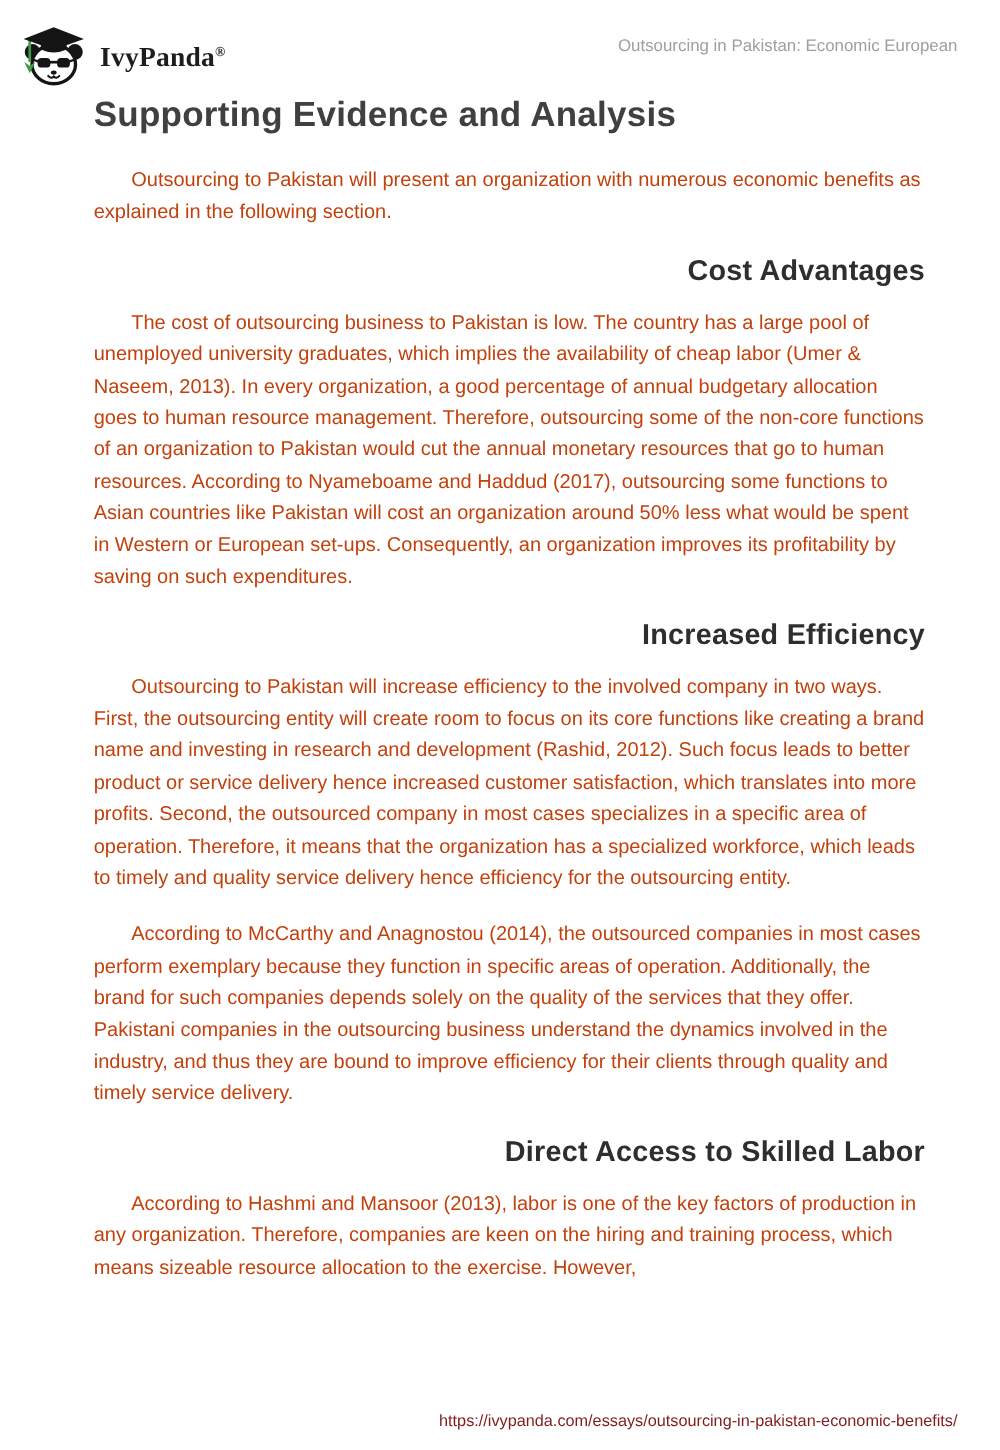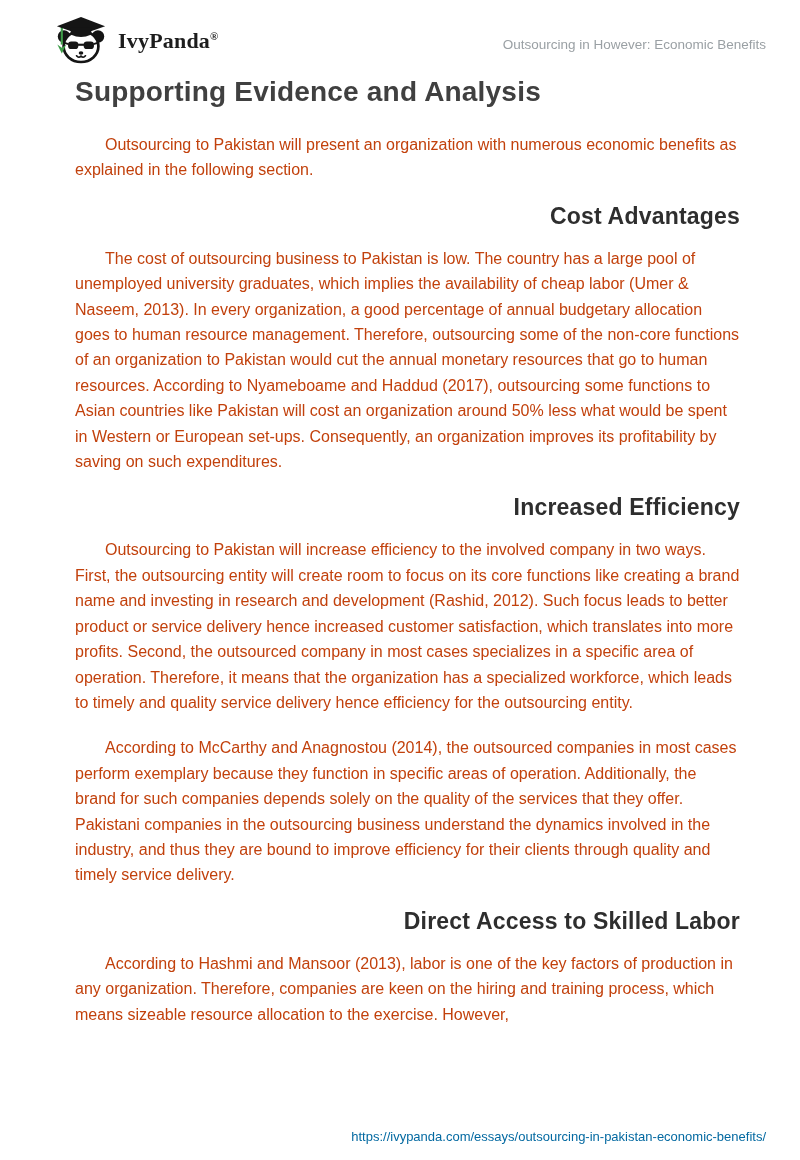--- a/index.html
+++ b/index.html
@@ -7,24 +7,23 @@
   body {
     width: 800px;
     height: 1160px;
     position: relative;
     font-family: "Liberation Sans", sans-serif;
     overflow: hidden;
   }
   .page-header {
     display: flex;
     justify-content: space-between;
-    align-items: center;
+    align-items: flex-start;
     padding: 21px 34px 0 16px;
     height: 60px;
-    margin-left: 38px;
   }
   .brand-link {
     display: flex;
     align-items: center;
     gap: 10px;
     text-decoration: none;
     cursor: pointer;
   }
   .brand-logo { width: 54px; height: 50px; display: block; }
   .brand-text {
@@ -68,21 +67,21 @@
     line-height: 25.4px;
     color: #c2410c;
     text-indent: 30px;
     margin: 0 0 20px 0;
   }
   .page-footer {
     position: absolute;
     right: 34px;
     bottom: 16px;
     font-size: 13px;
-    color: #0369a1;
+    color: #7f1d1d;
   }
 </style>
 </head>
 <body>
 
 <header class="page-header">
   <a class="brand-link">
     <svg class="brand-logo" viewBox="0 0 60 56" xmlns="http://www.w3.org/2000/svg">
 
       <circle cx="11" cy="23" r="7" fill="#151515"></circle>
@@ -100,21 +99,21 @@
       <rect x="33" y="28.5" width="11.5" height="8.5" rx="3.5" fill="#151515"></rect>
       <rect x="26" y="31" width="8" height="2.4" fill="#151515"></rect>
       <line x1="16" y1="31.5" x2="11.5" y2="30" stroke="#151515" stroke-width="2"></line>
       <line x1="44" y1="31.5" x2="48.5" y2="30" stroke="#151515" stroke-width="2"></line>
 
       <ellipse cx="30" cy="41.5" rx="2.6" ry="1.9" fill="#151515"></ellipse>
       <path d="M25 44.5 Q27.5 47.5 30 45 Q32.5 47.5 35 44.5" fill="none" stroke="#151515" stroke-width="1.8" stroke-linecap="round"></path>
     </svg>
     <span class="brand-text"><span>IvyPanda</span><sup>®</sup></span>
   </a>
-  <div class="doc-title">Outsourcing in However: Economic Benefits</div>
+  <div class="doc-title">Outsourcing in Pakistan: Economic European</div>
 </header>
 
 <main class="article">
     <h1 class="h1">Supporting Evidence and Analysis</h1>
     <p class="p">Outsourcing to Pakistan will present an organization with numerous economic benefits as explained in the following section.</p>
     <h2 class="h2">Cost Advantages</h2>
     <p class="p">The cost of outsourcing business to Pakistan is low. The country has a large pool of unemployed university graduates, which implies the availability of cheap labor (Umer &amp; Naseem, 2013). In every organization, a good percentage of annual budgetary allocation goes to human resource management. Therefore, outsourcing some of the non-core functions of an organization to Pakistan would cut the annual monetary resources that go to human resources. According to Nyameboame and Haddud (2017), outsourcing some functions to Asian countries like Pakistan will cost an organization around 50% less what would be spent in Western or European set-ups. Consequently, an organization improves its profitability by saving on such expenditures.</p>
     <h2 class="h2">Increased Efficiency</h2>
     <p class="p">Outsourcing to Pakistan will increase efficiency to the involved company in two ways. First, the outsourcing entity will create room to focus on its core functions like creating a brand name and investing in research and development (Rashid, 2012). Such focus leads to better product or service delivery hence increased customer satisfaction, which translates into more profits. Second, the outsourced company in most cases specializes in a specific area of operation. Therefore, it means that the organization has a specialized workforce, which leads to timely and quality service delivery hence efficiency for the outsourcing entity.</p>
     <p class="p">According to McCarthy and Anagnostou (2014), the outsourced companies in most cases perform exemplary because they function in specific areas of operation. Additionally, the brand for such companies depends solely on the quality of the services that they offer. Pakistani companies in the outsourcing business understand the dynamics involved in the industry, and thus they are bound to improve efficiency for their clients through quality and timely service delivery.</p>

